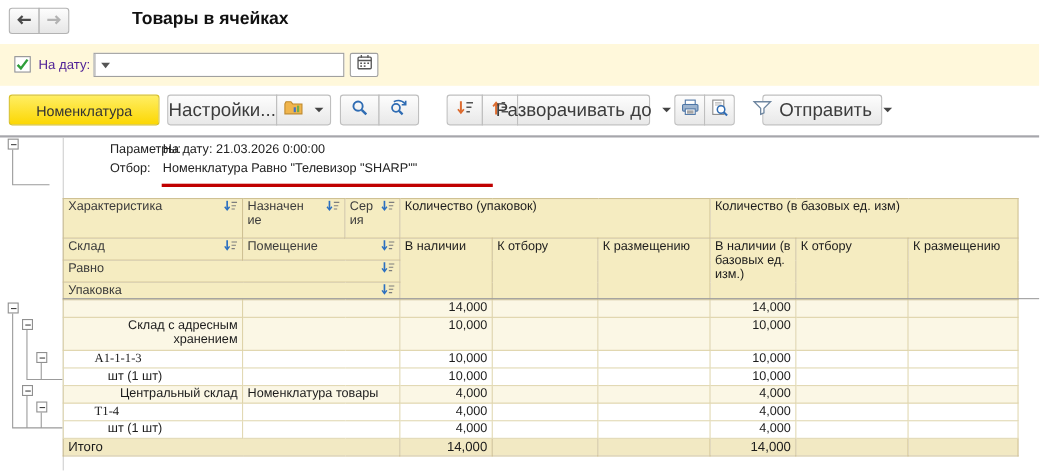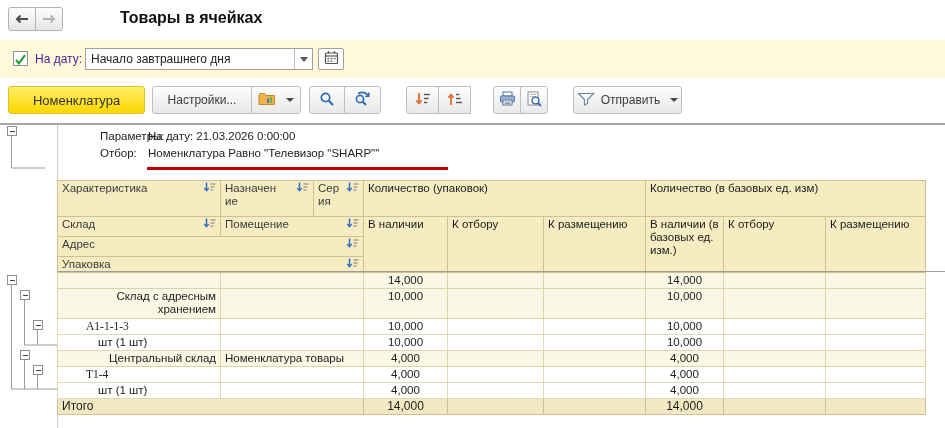--- a/index.html
+++ b/index.html
@@ -23,21 +23,21 @@
   .combo input { flex:1; border:0; outline:none; padding:0 5px; font-size:12px; color:#222; font-family:inherit; background:transparent; }
   .combo .drop { width:18px; border-left:1px solid #c0c0c0; display:flex; align-items:center; justify-content:center; }
   .caret { width:0; height:0; border-left:4px solid transparent; border-right:4px solid transparent; border-top:5px solid #555; }
   .calbtn { position:absolute; left:318px; top:8px; width:26px; height:22px; background:#fff; border:1px solid #a0a0a0; border-radius:2px;
             display:flex; align-items:center; justify-content:center; }
 
   
   .toolbar { position:absolute; left:0; top:84px; width:945px; height:32px; display:flex; align-items:center; }
   .btn { display:inline-flex; align-items:center; justify-content:center; gap:6px; height:28px;
          background:linear-gradient(#fdfdfd,#e8e8e8); border:1px solid #bfbfbf; border-radius:3px;
-         font-size:12px; color:#3c3c3c; white-space:nowrap; }
+         font-size:17px; color:#3c3c3c; white-space:nowrap; }
   .btn.joined { border-radius:0 3px 3px 0; margin-left:-1px; }
   .btn.joinedL { border-radius:3px 0 0 3px; }
   .btn.mid { border-radius:0; margin-left:-1px; }
   .gen { width:137px; margin-left:8px; background:linear-gradient(#ffee63,#fcd703); border:1px solid #d8c12a; color:#333; font-size:13px; }
   .caret2 { width:0; height:0; border-left:4px solid transparent; border-right:4px solid transparent; border-top:4px solid #444; margin-left:4px; }
 
   
   .sep-top { position:absolute; left:0; top:123px; width:945px; height:2px; background:#a6a6ab; }
   .vline { position:absolute; left:57px; top:125px; width:1px; height:303px; background:#cfcfcf; }
   .hdr-sep { position:absolute; left:57px; top:271px; width:888px; height:1px; background:#9e9e9e; z-index:5; }
@@ -59,21 +59,21 @@
   tr.h td { background:#f5ecc1; border-color:#cfc193; }
   td.hc { padding:2px 3px 1px 4px; }
   .hflex { display:flex; justify-content:space-between; align-items:flex-start; height:100%; }
   .hflex .lbl { color:#3b3b3b; }
   .brk { word-break:break-all; }
   .w54 { display:inline-block; width:54px; }
   .w26 { display:inline-block; width:26px; }
   tr.g td { background:#fbf7e5; border-color:#ded3a8; }
   tr.w td { background:#ffffff; border-color:#e2d9b4; }
   tr.tot td { background:#f2e9c3; border-color:#cfc193; font-size:12px; }
-  td.num { text-align:center; padding-right:5px; vertical-align:middle; }
+  td.num { text-align:right; padding-right:5px; vertical-align:middle; }
   .ind1 { padding-left:8px !important;text-align:right; }
   .ind2 { padding-left:28px !important;font-family:Liberation Serif, serif; }
   .ind3 { padding-left:40px !important; }
 
   .sort-svg { flex:0 0 auto; margin-left:2px; }
 </style>
 </head>
 <body>
 
 <div id="stage">
@@ -101,21 +101,20 @@
   <div class="filterbar">
     <div class="checkbox">
       <span>
         <svg width="13" height="13" viewBox="0 0 13 13">
             <path d="M2 7 L5 10.2 L11 2.2" stroke="#2e9e3a" stroke-width="2.2" fill="none"></path>
           </svg>
       </span>
     </div>
     <div class="ondate-label">На дату:</div>
     <div class="combo">
-      <input value="Начало завтрашнего дня" style="">
       <div class="drop">
           <span class="caret"></span>
         </div>
     </div>
     <div class="calbtn">
       <span>
         <svg width="15" height="15" viewBox="0 0 15 15">
           <rect x="1.5" y="3" width="12" height="10.5" rx="1" fill="#fff" stroke="#555" stroke-width="1.2"></rect>
           <line x1="1.5" y1="6" x2="13.5" y2="6" stroke="#555" stroke-width="1.2"></line>
           <line x1="4.5" y1="1" x2="4.5" y2="3.5" stroke="#555" stroke-width="1.2"></line>
@@ -180,20 +179,24 @@
     <button class="btn mid" style="width:33px;">
       <span>
         <svg width="16" height="14" viewBox="0 0 16 14">
             <path d="M4 13 V3" stroke="#dd6b2f" stroke-width="1.8"></path>
             <path d="M1.3 5.7 L4 2.4 L6.7 5.7" fill="none" stroke="#dd6b2f" stroke-width="1.6"></path>
             <line x1="9" y1="2.5" x2="12.2" y2="2.5" stroke="#555" stroke-width="1.4"></line>
             <line x1="9" y1="6.5" x2="13.6" y2="6.5" stroke="#555" stroke-width="1.4"></line>
             <line x1="9" y1="10.5" x2="15" y2="10.5" stroke="#555" stroke-width="1.4"></line>
           </svg>
       </span>
+    </button>
+    <button class="btn joined" style="width:121px;">
+      <span>Разворачивать до</span>
+      <span class="caret2"></span>
     </button>
 
     <button class="btn joinedL" style="width:28px; margin-left:22px;">
       <span>
         <svg width="17" height="15" viewBox="0 0 17 15">
             <rect x="4" y="1" width="9" height="4" fill="#fff" stroke="#4e76a6"></rect>
             <rect x="1.5" y="5" width="14" height="6" rx="1" fill="#9db4cf" stroke="#4e76a6"></rect>
             <rect x="4" y="9" width="9" height="5" fill="#fff" stroke="#4e76a6"></rect>
             <line x1="5.5" y1="11" x2="11.5" y2="11" stroke="#8a8a8a"></line>
             <line x1="5.5" y1="12.6" x2="11.5" y2="12.6" stroke="#8a8a8a"></line>
@@ -344,21 +347,21 @@
       <td class="hc" rowspan="3"><span class="lbl">В наличии</span></td>
       <td class="hc" rowspan="3"><span class="lbl">К отбору</span></td>
       <td class="hc" rowspan="3"><span class="lbl">К размещению</span></td>
       <td class="hc" rowspan="3"><span class="lbl">В наличии (в базовых ед. изм.)</span></td>
       <td class="hc" rowspan="3"><span class="lbl">К отбору</span></td>
       <td class="hc" rowspan="3"><span class="lbl">К размещению</span></td>
     </tr>
     <tr class="h" style="height:20px">
       <td class="hc" colspan="3">
             <div class="hflex">
-              <span class="lbl">Адрес</span>
+              <span class="lbl">Равно</span>
               <svg class="sort-svg" width="13" height="11" viewBox="0 0 13 11">
                 <path d="M3.5 0.5 V8" stroke="#2b6fc0" stroke-width="1.5"></path>
                 <path d="M1.3 6 L3.5 8.8 L5.7 6" fill="none" stroke="#2b6fc0" stroke-width="1.3"></path>
                 <line x1="7.5" y1="2" x2="12.5" y2="2" stroke="#7d7d7d"></line>
                 <line x1="7.5" y1="5" x2="11.5" y2="5" stroke="#7d7d7d"></line>
                 <line x1="7.5" y1="8" x2="10.5" y2="8" stroke="#7d7d7d"></line>
               </svg>
             </div>
           </td>
     </tr>

